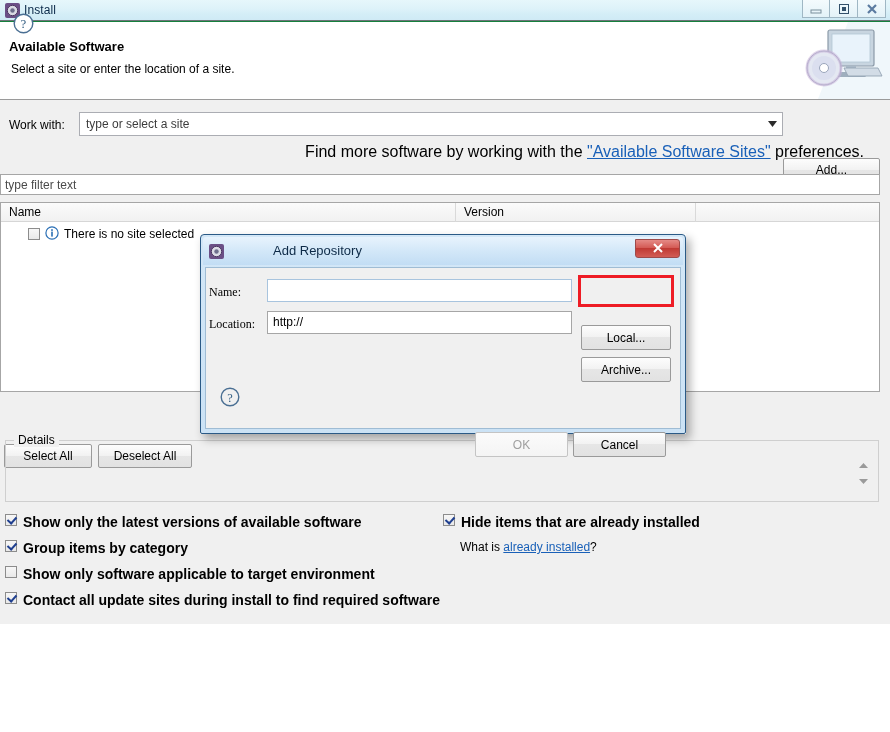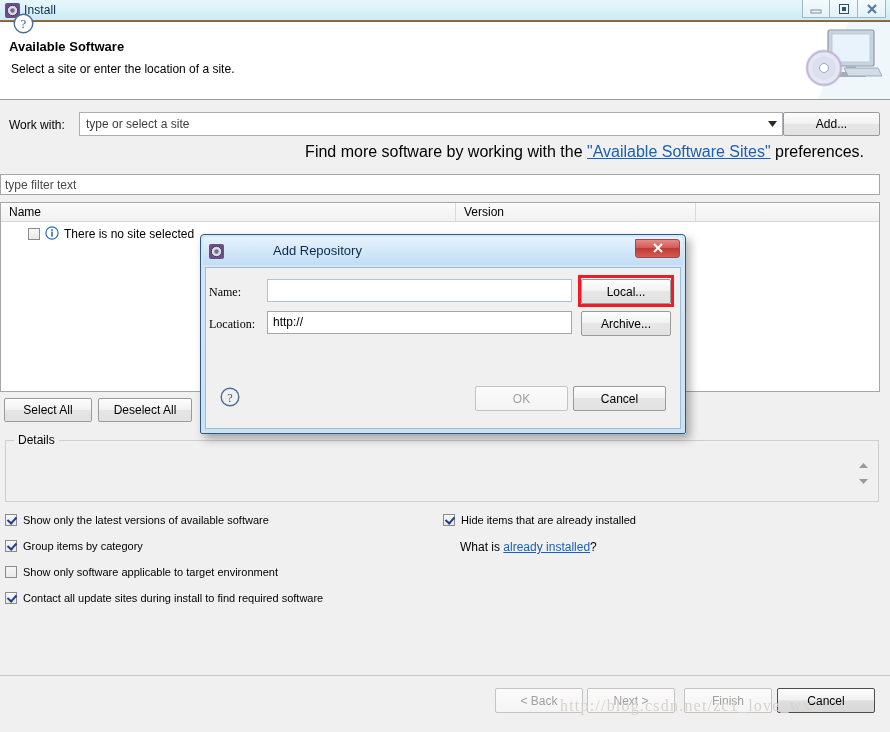--- a/index.html
+++ b/index.html
@@ -9,23 +9,23 @@
   }
   body {
     font-family: "Liberation Sans", sans-serif;
     font-size: 12px;
     color: #000000;
     -webkit-font-smoothing: antialiased;
   }
   #screen {
     position: relative;
     width: 890px;
-    height: 732px;
+    height: 624px;
     overflow: hidden;
-    background: #a16207;
+    background: #15803d;
   }
 
   
   .win-titlebar {
     position: absolute;
     left: 0; top: 0;
     width: 890px; height: 21px;
     background: linear-gradient(180deg, #e6f7fb 0%, #ddf2f9 45%, #d4eef7 70%, #cfeaf5 100%);
     border-bottom: 1px solid #6e7479;
     box-sizing: border-box;
@@ -141,20 +141,21 @@
     font-size: 12px;
     color: #000;
     box-sizing: border-box;
     cursor: default;
     text-align: center;
     line-height: 1;
     display: flex;
     align-items: center;
     justify-content: center;
     padding: 0;
+    margin-top: 46px;
   }
   .btn.disabled { color: #a0a0a0; border-color: #c4c4c4;
     background: linear-gradient(180deg, #fbfbfb 0%, #f4f4f4 100%); }
   .btn-add {
     position: absolute;
     left: 783px; top: 0px;
     width: 97px; height: 24px;
   }
 
   .find-line {
@@ -265,22 +266,23 @@
     justify-content: center;
     gap: 2px;
   }
 
   .opts { position: absolute; left: 0; top: 414px; width: 890px; }
   .opt {
     position: absolute;
     display: flex;
     align-items: flex-start;
     gap: 6px;
-    font-size: 11px;
+    font-size: 14px;
     white-space: nowrap;
+    font-weight: bold;
   }
   .whatis {
     position: absolute;
     left: 460px; top: 26px;
     font-size: 12px;
   }
 
   
   .footer {
     position: absolute;

